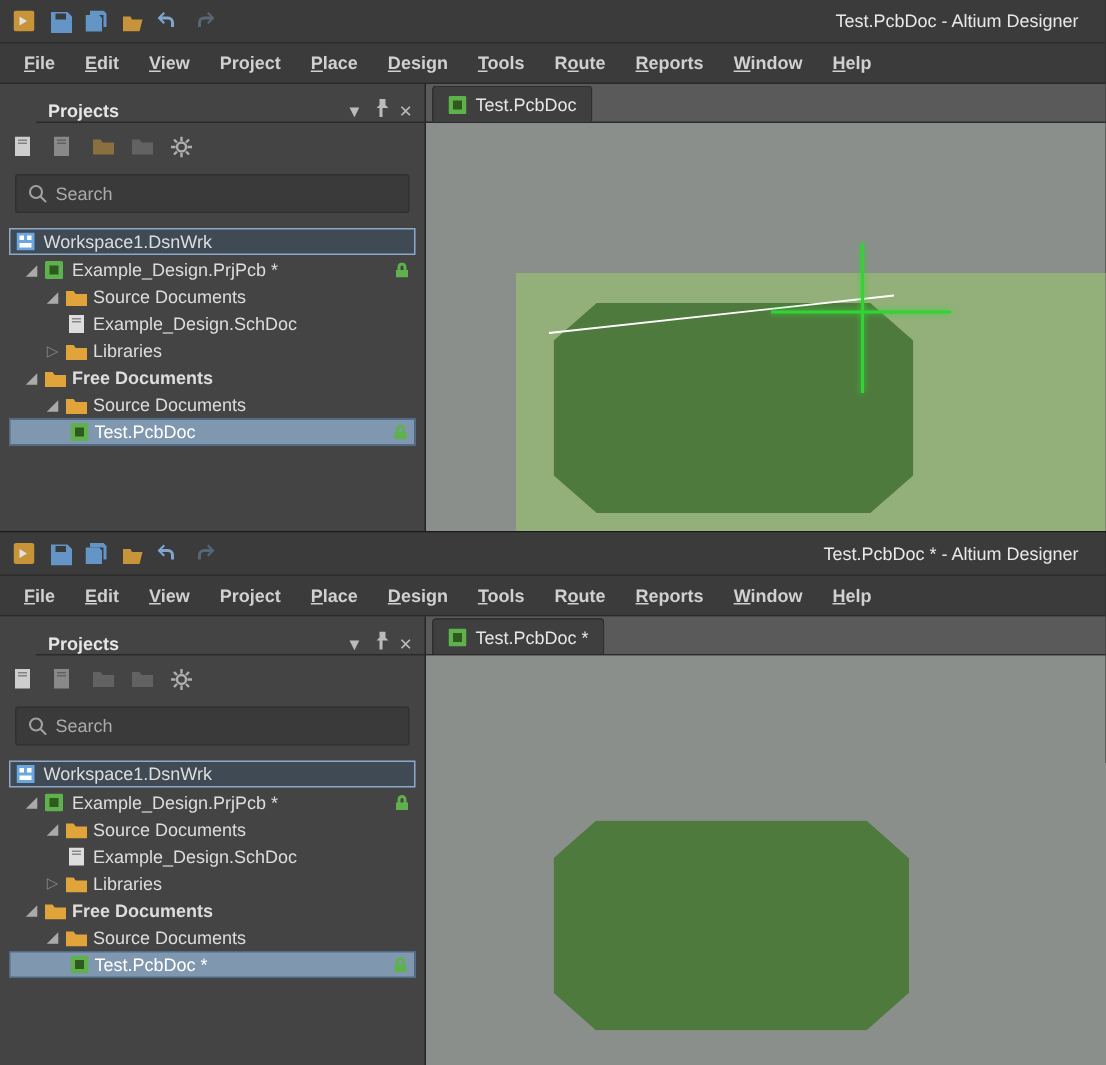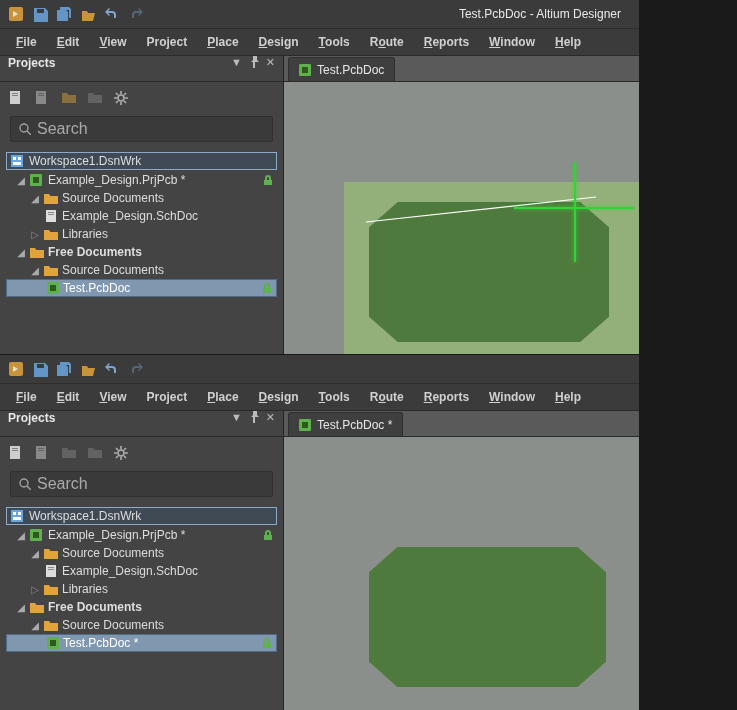--- a/index.html
+++ b/index.html
@@ -1,42 +1,42 @@
 <!DOCTYPE html>
 <html><head>
 <meta charset="utf-8">
 <style>
 * { margin: 0; padding: 0; box-sizing: border-box; font-family: "Segoe UI", Tahoma, sans-serif; font-size: 12px; }
 body { background: #1a1a1a; width: 737px; height: 710px; overflow: hidden; }
-.app-instance { position: absolute; left: 0; width: 639px; background: #404040; }
+.app-instance { position: absolute; left: 0; width: 737px; background: #404040; }
 .app-instance.top { top: 0; height: 354px; }
 .app-instance.bottom { top: 355px; height: 355px; }
 
 .toolbar { height: 28px; background: #3b3b3b; display: flex; align-items: center; padding: 0 8px; gap: 8px; }
 .toolbar .tb-icon { width: 16px; height: 16px; display: inline-flex; align-items: center; justify-content: center; opacity: 0.85; }
 .toolbar .tb-icon.dim { opacity: 0.35; }
 .toolbar-title { margin-left: auto; color: #e8e8e8; padding-right: 10px; font-size: 12px; }
 
 .menubar { height: 28px; background: #3b3b3b; border-top: 1px solid #2d2d2d; border-bottom: 1px solid #2a2a2a; display: flex; align-items: center; padding: 0 6px; gap: 0; }
 .menubar .menu-item { color: #d0d0d0; padding: 4px 10px; cursor: pointer; font-weight: bold; }
 .u { text-decoration: underline; }
 
 .workspace { display: flex; height: calc(100% - 56px); background: #3d3d3d; }
 
 .panel { width: 284px; background: #444; display: flex; flex-direction: column; border-right: 1px solid #252525; }
-.panel-header { display: flex; align-items: flex-start; height: 26px; padding: 0 8px; color: #e6e6e6; border-bottom: 1px solid #2a2a2a; }
+.panel-header { display: flex; align-items: flex-end; height: 26px; padding: 0 8px; color: #e6e6e6; border-bottom: 1px solid #2a2a2a; margin-left: 24px; }
 .panel-header .title { flex: 1; font-weight: 600; }
 .panel-header .hctl { margin-left: 6px; color: #bbb; font-size: 11px; cursor: pointer; }
 
 .panel-toolbar { height: 34px; display: flex; align-items: center; gap: 10px; padding: 0 10px; }
 .panel-toolbar .ptb-icon { width: 16px; height: 16px; opacity: 0.45; }
 .panel-toolbar .ptb-icon.on { opacity: 0.9; }
 
 .search { margin: 0 10px 6px 10px; height: 26px; background: #3a3a3a; border: 1px solid #303030; border-radius: 2px; display: flex; align-items: center; padding: 0 8px; gap: 6px; }
-.search input { flex: 1; background: transparent; border: none; outline: none; color: #ccc; font-size: 16px; }
+.search input { flex: 1; background: transparent; border: none; outline: none; color: #ccc; font-size: 12px; }
 .search .mag { width: 12px; height: 12px; opacity: 0.7; }
 
 .tree { flex: 1; overflow: auto; padding: 4px 6px 6px 6px; }
 .tree-row { display: flex; align-items: center; height: 18px; gap: 4px; color: #ddd; padding: 0 4px; white-space: nowrap; }
 .tree-row .caret { width: 10px; text-align: center; color: #aaa; font-size: 10px; }
 .tree-row .folder { width: 14px; height: 12px; }
 .tree-row .txt { flex: 1; overflow: hidden; text-overflow: ellipsis; }
 .tree-row .lock { width: 10px; height: 10px; margin-left: auto; }
 
 .tree-row.workspace-row { border: 1px solid #8da9c7; background: #3f4a55; margin-bottom: 1px; }
@@ -325,20 +325,21 @@
     <span class="tb-icon">
         <svg width="14" height="14">
           <use href="#svg-undo"></use>
         </svg>
       </span>
     <span class="tb-icon dim">
         <svg width="14" height="14">
           <use href="#svg-redo"></use>
         </svg>
       </span>
+    <span class="toolbar-title">Test.PcbDoc * - Altium Designer</span>
   </div>
 
   <div class="menubar">
     <span class="menu-item"><span class="u">F</span>ile</span>
     <span class="menu-item"><span class="u">E</span>dit</span>
     <span class="menu-item"><span class="u">V</span>iew</span>
     <span class="menu-item">Project</span>
     <span class="menu-item"><span class="u">P</span>lace</span>
     <span class="menu-item"><span class="u">D</span>esign</span>
     <span class="menu-item"><span class="u">T</span>ools</span>

